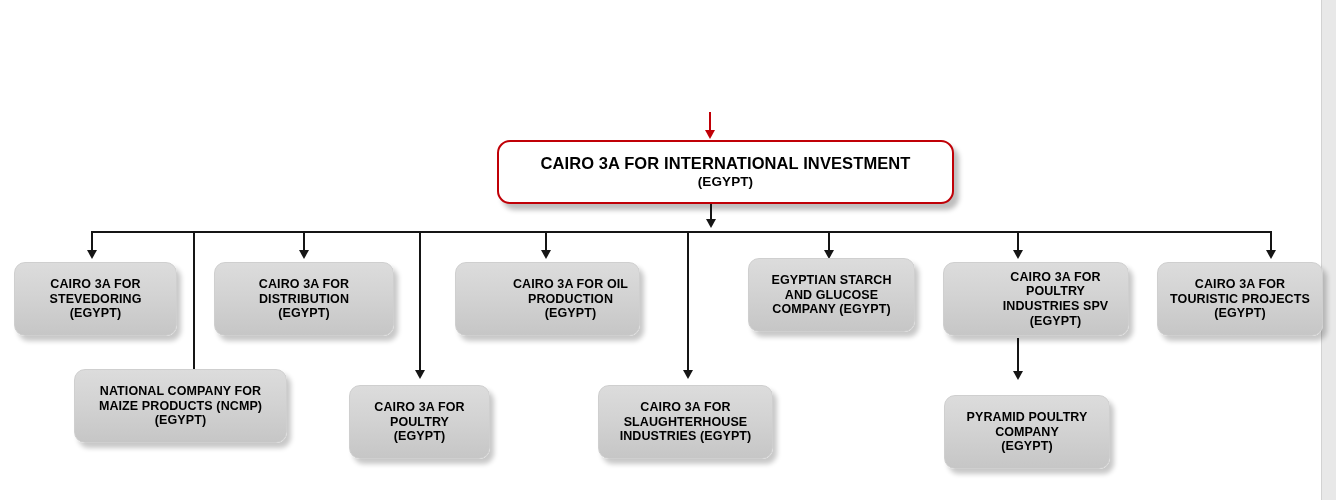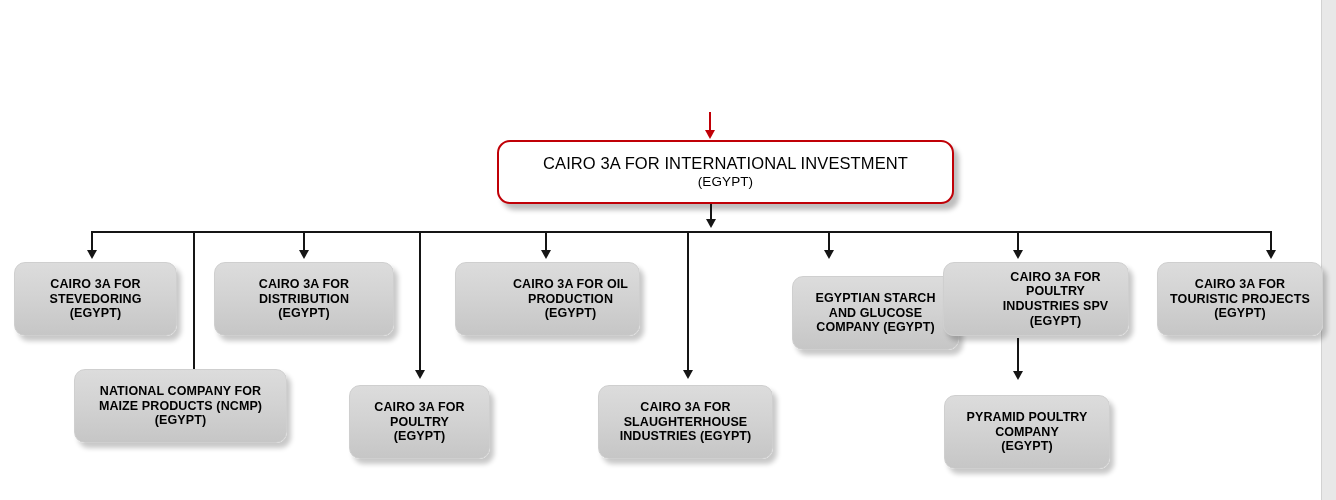--- a/index.html
+++ b/index.html
@@ -52,21 +52,21 @@
     font-weight: bold;
     font-size: 19.5px;
     border-radius: 13px;
     box-shadow: 5px 6px 5px rgba(0,0,0,0.26);
   }
 
   
   .node.outlined {
     background: #ffffff;
     color: #000000;
-    font-weight: normal;
+    font-weight: bold;
     font-size: 16.5px;
     border: 2.5px solid #c00007;
     border-radius: 13px;
     box-shadow: 5px 6px 5px rgba(0,0,0,0.26);
   }
   .node.outlined .sub {
     font-size: 13.5px;
     display: block;
   }
 
@@ -169,21 +169,21 @@
 DISTRIBUTION
 (EGYPT)</span>
   </div>
 
   <div class="node grey" style="left:455px; top:262px; width:185px; height:74px;padding-left:46px;">
     <span class="txt">CAIRO 3A FOR OIL
 PRODUCTION
 (EGYPT)</span>
   </div>
 
-  <div class="node grey" style="left:748px; top:276px; width:167px; height:74px;margin-left:44px;">
+  <div class="node grey" style="left:748px; top:258px; width:167px; height:74px;">
     <span class="txt">EGYPTIAN STARCH
 AND GLUCOSE
 COMPANY (EGYPT)</span>
   </div>
 
   <div class="node grey" style="left:943px; top:262px; width:186px; height:74px;padding-left:39px;">
     <span class="txt">CAIRO 3A FOR POULTRY
 INDUSTRIES SPV
 (EGYPT)</span>
   </div>

